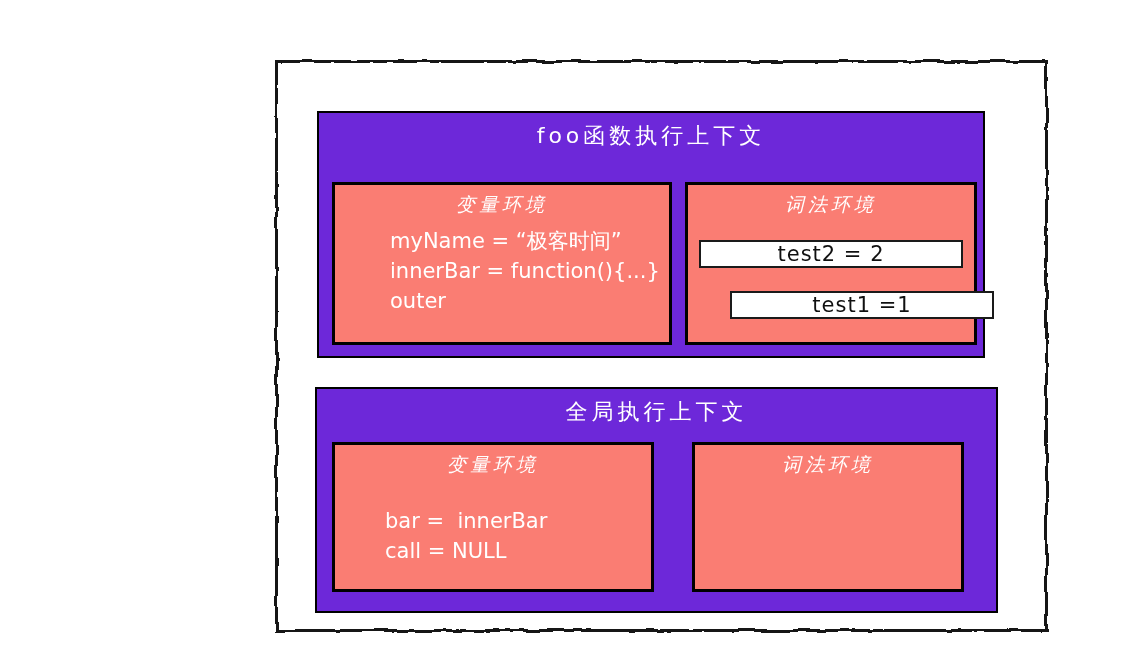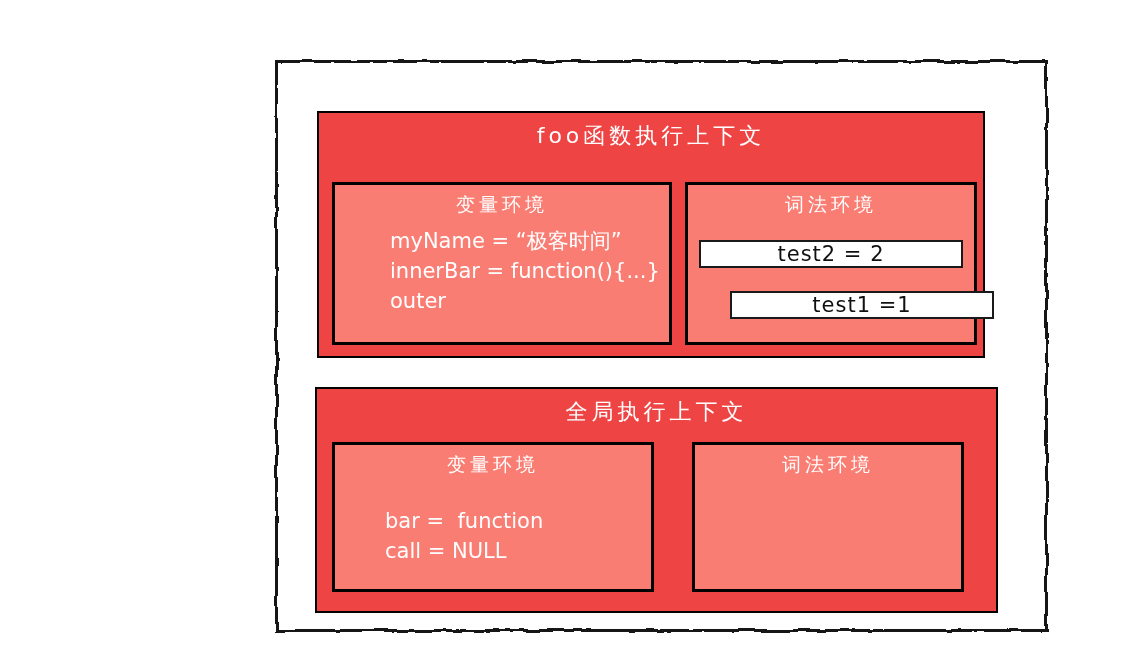--- a/index.html
+++ b/index.html
@@ -36,21 +36,21 @@
     top: 60px;
     width: 767px;
     height: 566px;
     border: 3px solid #141414;
     filter: url(#roughen);
   }
 
   
   .context {
     position: absolute;
-    background: #ef4444;
+    background: #6d28d9;
     border: 2px solid #000000;
     box-sizing: border-box;
   }
   .context.foo    { left: 317px; top: 111px; width: 668px; height: 247px; }
   .context.global { left: 315px; top: 387px; width: 683px; height: 226px; }
 
   .ctx-title {
     text-align: center;
     color: #ffffff;
     font-size: 22px;
@@ -69,20 +69,21 @@
   .foo    .env-lex { left: 366px; top: 69px; width: 292px; height: 163px; }
   .global .env-var { left: 15px;  top: 53px; width: 322px; height: 150px; }
   .global .env-lex { left: 375px; top: 53px; width: 272px; height: 150px; }
 
   .env-title {
     text-align: center;
     color: #ffffff;
     font-size: 19px;
     letter-spacing: 4px;
     padding-top: 7px;
+    font-style: italic;
   }
 
   
   .code-lines { margin-top: 8px; }
   .global .code-lines { margin-top: 28px; }
   .code-line {
     color: #ffffff;
     font-size: 21px;
     line-height: 30px;
     padding-left: 55px;
@@ -144,21 +145,21 @@
       <div class="slot s1">test1 =1</div>
     </div>
   </div>
 
   <div class="context global">
     <div class="ctx-title">全局执行上下文</div>
 
     <div class="env env-var">
       <div class="env-title">变量环境</div>
       <div class="code-lines">
-        <div class="code-line">bar =  function</div>
+        <div class="code-line">bar =  innerBar</div>
         <div class="code-line">call = NULL</div>
       </div>
     </div>
 
     <div class="env env-lex">
       <div class="env-title">词法环境</div>
     </div>
   </div>
 
 </div>

